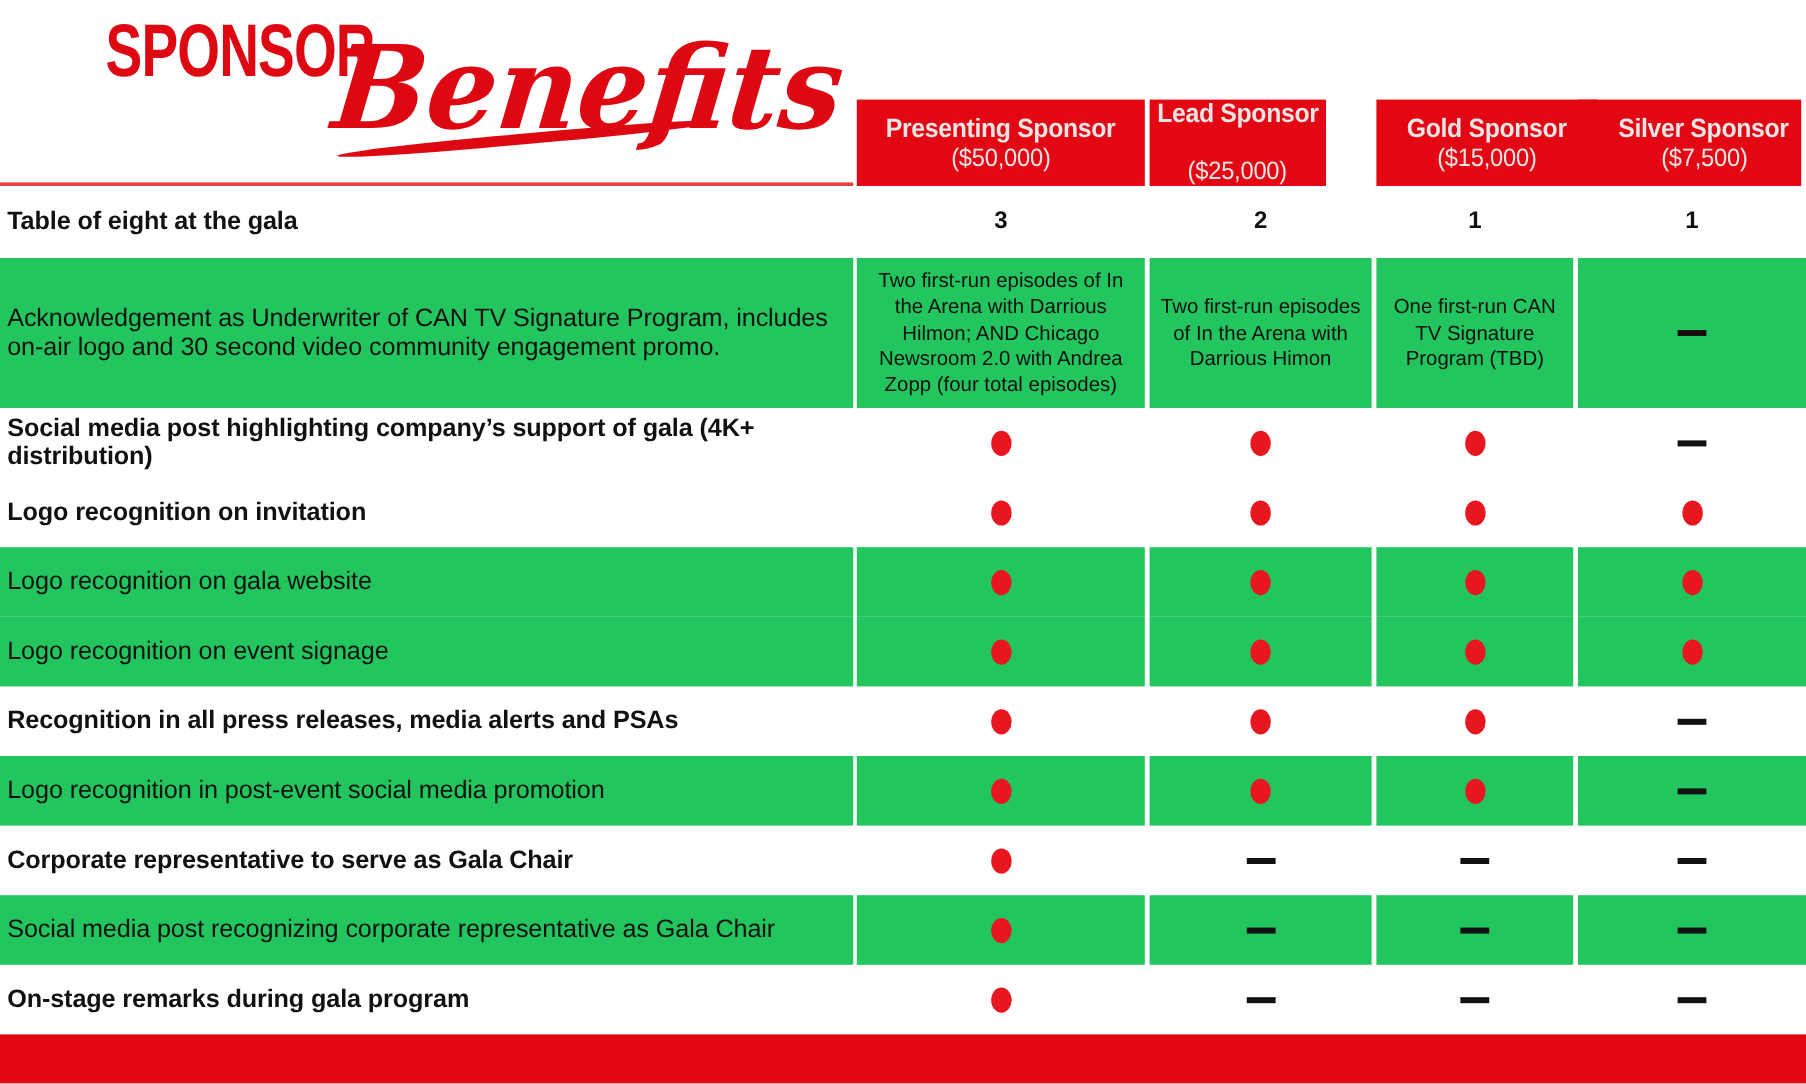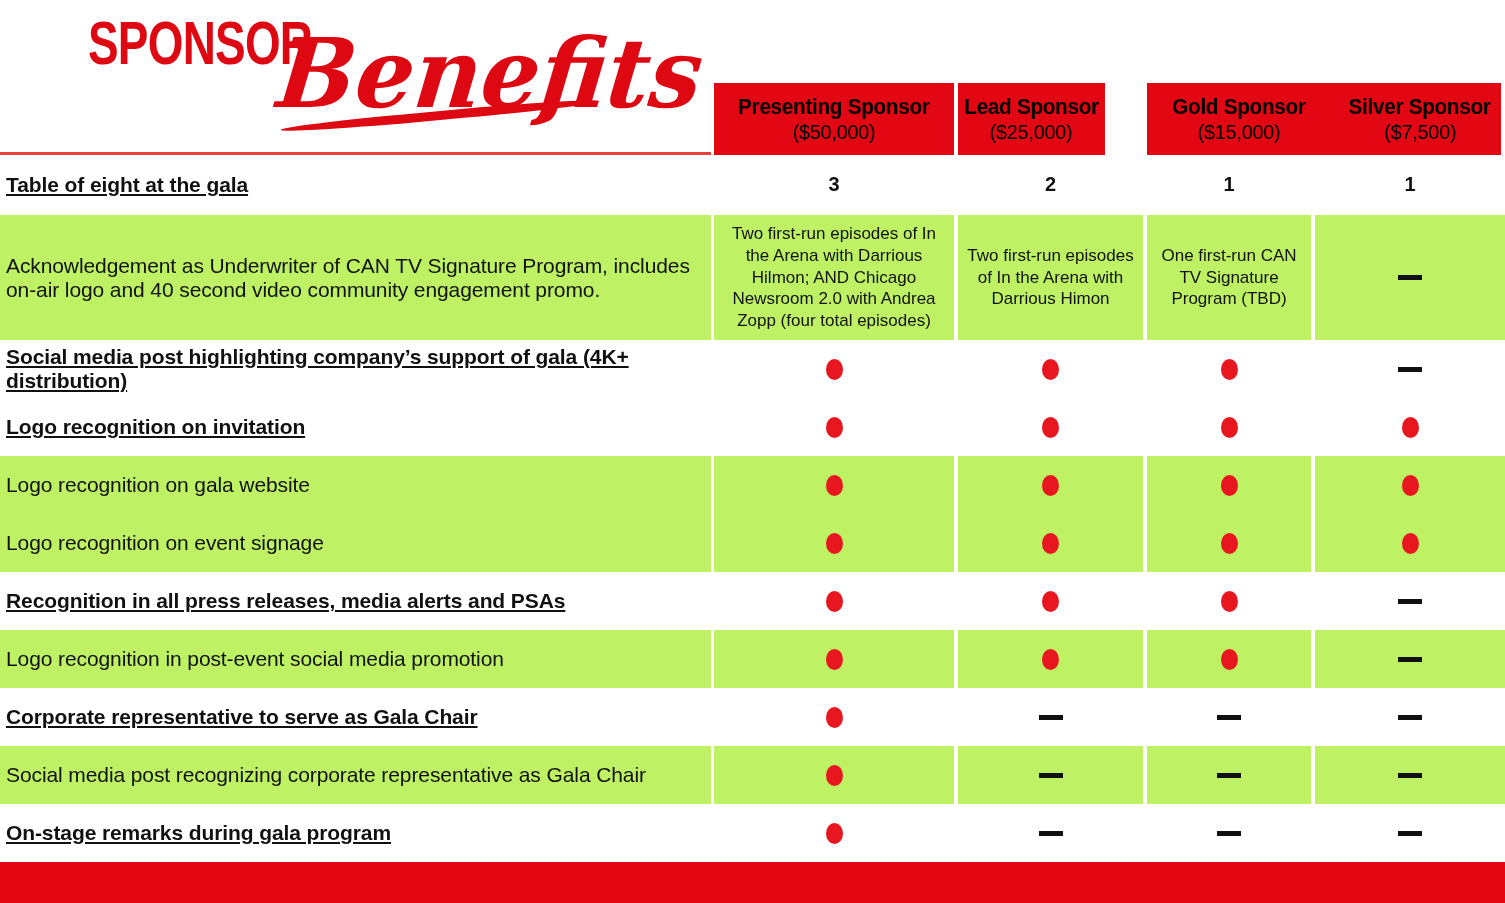--- a/index.html
+++ b/index.html
@@ -80,76 +80,75 @@
     top: 83px;
     left: 0;
     width: 1505px;
     height: 72px;
   }
   .hcell {
     position: absolute;
     top: 0;
     height: 72px;
     background: #E30613;
-    color: #000000;
+    color: #e5e5e5;
     display: flex;
     flex-direction: column;
     align-items: center;
     justify-content: center;
     text-align: center;
     font-weight: bold;
     line-height: 1.12;
   }
   .hcell .hname {
     font-size: 22px;
     letter-spacing: -0.3px;
     transform: scaleX(0.94);
   }
   .hcell .hamt {
     font-size: 21px;
     font-weight: normal;
     letter-spacing: -0.2px;
     transform: scaleX(0.94);
   }
   .hcell.c1 { left: 714px;  width: 240px; }
-  .hcell.c2 { left: 958px;  width: 147px; }
+  .hcell.c2 { left: 958px;  width: 147px; justify-content: space-between; }
   .hcell.c3 { left: 1147px; width: 184px; }
   .hcell.c4 { left: 1315px; width: 186px; padding-left: 24px; }
 
   
   .body {
     position: absolute;
     left: 0;
     top: 155px;
     width: 1505px;
   }
   .row {
     position: relative;
     width: 1505px;
   }
   .row.shaded .label-cell,
-  .row.shaded .vcell { background: #bef264; }
+  .row.shaded .vcell { background: #22c55e; }
 
   .label-cell {
     position: absolute;
     left: 0;
     top: 0;
     width: 711px;
     height: 100%;
     display: flex;
     align-items: center;
     padding: 0 12px 0 6px;
     font-size: 21px;
     color: #111111;
     letter-spacing: -0.1px;
   }
   .row.bold-label .label-cell {
     font-weight: bold;
     transform: scaleX(1);
-    text-decoration: underline;
   }
   .label-cell .ltext { display: block; }
 
   .vcell {
     position: absolute;
     top: 0;
     height: 100%;
     display: flex;
     align-items: center;
     justify-content: center;
@@ -236,21 +235,21 @@
         </div>
         <div class="vcell c3">
           <span class="num">1</span>
         </div>
         <div class="vcell c4">
           <span class="num">1</span>
         </div>
       </div>
       <div class="row shaded" style="height: 125px;">
         <div class="label-cell">
-          <span class="ltext">Acknowledgement as Underwriter of  CAN TV Signature Program, includes on-air logo and 40 second video community engagement promo.</span>
+          <span class="ltext">Acknowledgement as Underwriter of  CAN TV Signature Program, includes on-air logo and 30 second video community engagement promo.</span>
         </div>
         <div class="vcell c1">
           <span class="">Two first-run episodes of In the Arena with Darrious Hilmon; AND Chicago Newsroom 2.0 with Andrea Zopp (four total episodes)</span>
         </div>
         <div class="vcell c2">
           <span class="">Two first-run episodes of In the Arena with Darrious Himon</span>
         </div>
         <div class="vcell c3">
           <span class="">One first-run CAN TV Signature Program (TBD)</span>
         </div>

